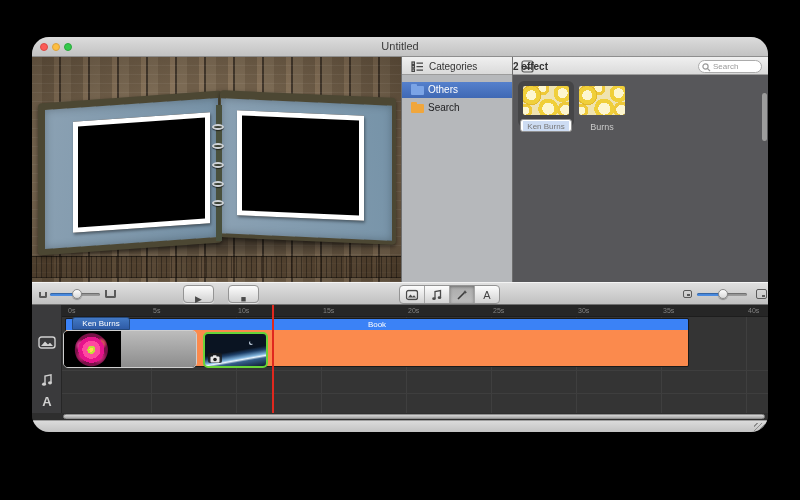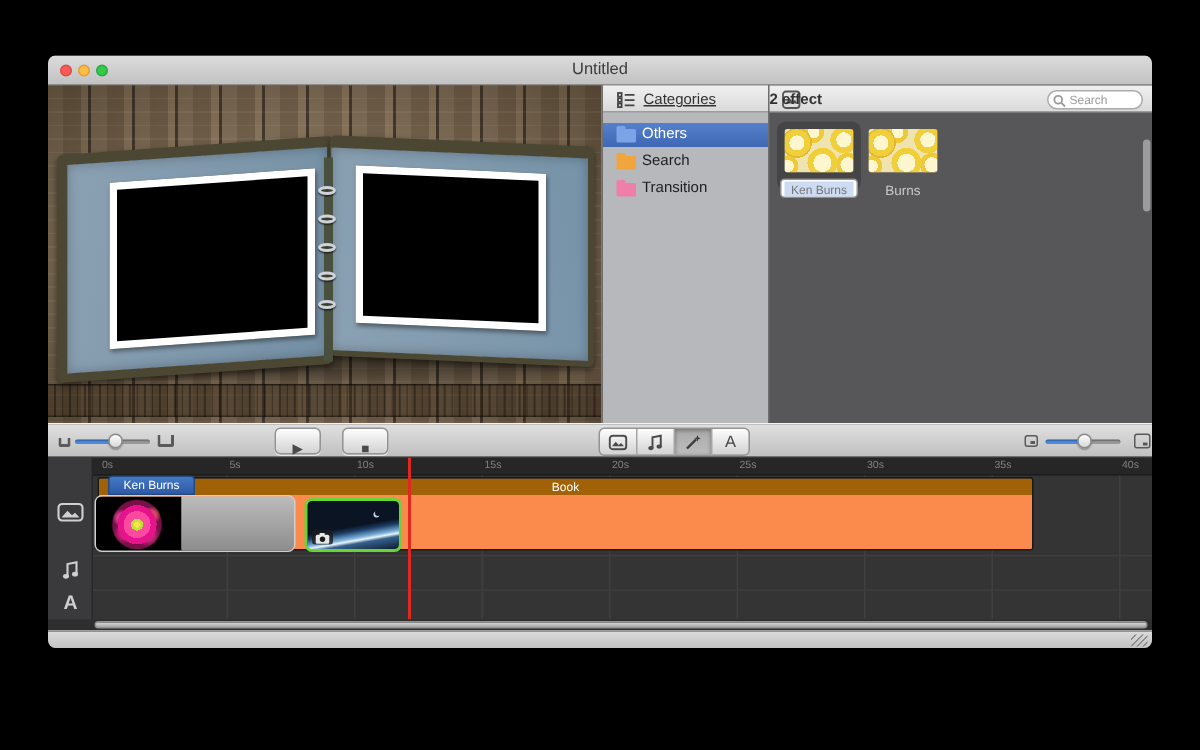--- a/index.html
+++ b/index.html
@@ -1,21 +1,21 @@
 <!DOCTYPE html>
 <html><head>
 <meta charset="utf-8">
 <style>
   * { margin:0; padding:0; box-sizing:border-box; }
   html,body { width:800px; height:500px; background:#000; font-family:"Liberation Sans", sans-serif; overflow:hidden; }
   .abs { position:absolute; }
 
   
   #window { position:absolute; left:32px; top:37px; width:736px; height:395px;
-            border-radius:5px; overflow:hidden; background:#333; box-shadow:0 8px 30px rgba(0,0,0,.7); }
+            border-radius:17px; overflow:hidden; background:#333; box-shadow:0 8px 30px rgba(0,0,0,.7); }
 
   
   #titlebar { position:absolute; left:0; top:0; width:736px; height:20px;
               background:linear-gradient(#dcdcdc,#c2c2c2); border-bottom:1px solid #8e8e8e; }
   .tl { position:absolute; top:6px; width:8px; height:8px; border-radius:50%; }
   #tl-close { left:8px;  background:#fc5b57; border:0.5px solid #d94b45; }
   #tl-min   { left:20px; background:#fdbe41; border:0.5px solid #dca13a; }
   #tl-zoom  { left:32px; background:#34c94b; border:0.5px solid #2aa73d; }
   #win-title { position:absolute; left:0; top:3px; width:100%; text-align:center;
                font-size:11px; color:#3c3c3c; }
@@ -55,21 +55,21 @@
   .ring { position:absolute; left:180px; width:12px; height:6px; border:2px solid #cfd3d7;
           border-radius:50%; background:#3a3f33; box-shadow:0 1px 1px rgba(0,0,0,.6); }
 
   
   #categories-panel { position:absolute; left:369px; top:0; width:111px; height:225px;
       background:#b6b8bb; border-left:1px solid #6e6e6e; }
   #effects-panel { position:absolute; left:480px; top:0; width:256px; height:225px;
       background:#57575a; border-left:1px solid #6e6e6e; }
   .panel-header { position:absolute; left:0; top:0; width:100%; height:18px;
       background:linear-gradient(#f0f0f0,#dadada); border-bottom:1px solid #9c9c9c; }
-  .panel-header .ph-title { position:absolute; top:4px; font-size:10px; color:#333;text-decoration:underline; }
+  .panel-header .ph-title { position:absolute; top:4px; font-size:10px; color:#333; }
 
   .cat-row { position:absolute; left:0; width:111px; height:16px; }
   .cat-row.selected { background:linear-gradient(#5580cc,#3f68b4); }
   .cat-label { position:absolute; left:26px; top:2px; font-size:10px; color:#1d1d1f; }
   .cat-row.selected .cat-label { color:#fff; }
   .folder { position:absolute; left:9px; top:4px; width:13px; height:9px; border-radius:1px; }
   .folder::before { content:""; position:absolute; left:0; top:-2px; width:6px; height:3px;
       border-radius:1px 1px 0 0; background:inherit; }
   .folder-others { background:#7ba4e6; }
   .folder-themes { background:#f0a63c; }
@@ -226,24 +226,20 @@
         <span class="ph-title" style="left:27px">Categories</span>
       </div>
       <div class="cat-row selected" style="top:25px">
         <span class="folder folder-others"></span>
         <span class="cat-label">Others</span>
       </div>
       <div class="cat-row" style="top:43px">
         <span class="folder folder-themes"></span>
         <span class="cat-label">Search</span>
       </div>
-      <div class="cat-row" style="top:61px">
-        <span class="folder folder-transition"></span>
-        <span class="cat-label">Transition</span>
-      </div>
     </div>
 
     <div id="effects-panel">
       <div class="panel-header">
         <svg width="13" height="13" style="position:absolute;left:8px;top:3px">
           <rect x="1" y="1" width="11" height="11" rx="2" fill="none" stroke="#555" stroke-width="1.2"></rect>
           <path d="M2.5 9 L5.5 5.5 L7.5 8 L9 6.5 L10.5 9 Z" fill="#555"></path>
         </svg>
         <span id="effects-count">2 effect</span>
         <span id="effects-search">
@@ -347,21 +343,21 @@
       <div class="gridline" style="left:259px"></div>
       <div class="gridline" style="left:344px"></div>
       <div class="gridline" style="left:429px"></div>
       <div class="gridline" style="left:514px"></div>
       <div class="gridline" style="left:599px"></div>
       <div class="gridline" style="left:684px"></div>
       <div class="trackline" style="top:65px"></div>
       <div class="trackline" style="top:88px"></div>
 
       <div id="theme-bar">
-        <div id="theme-top" style="background: #a16207;">
+        <div id="theme-top" style="background: #3b82f6;">
           <span>Book</span>
         </div>
         <div id="theme-body" style="background: rgb(251, 138, 77);"></div>
       </div>
 
       <div id="kb-chip">Ken Burns</div>
 
       <div id="clip1">
         <div id="clip1-img"></div>
         <div id="clip1-gray"></div>

